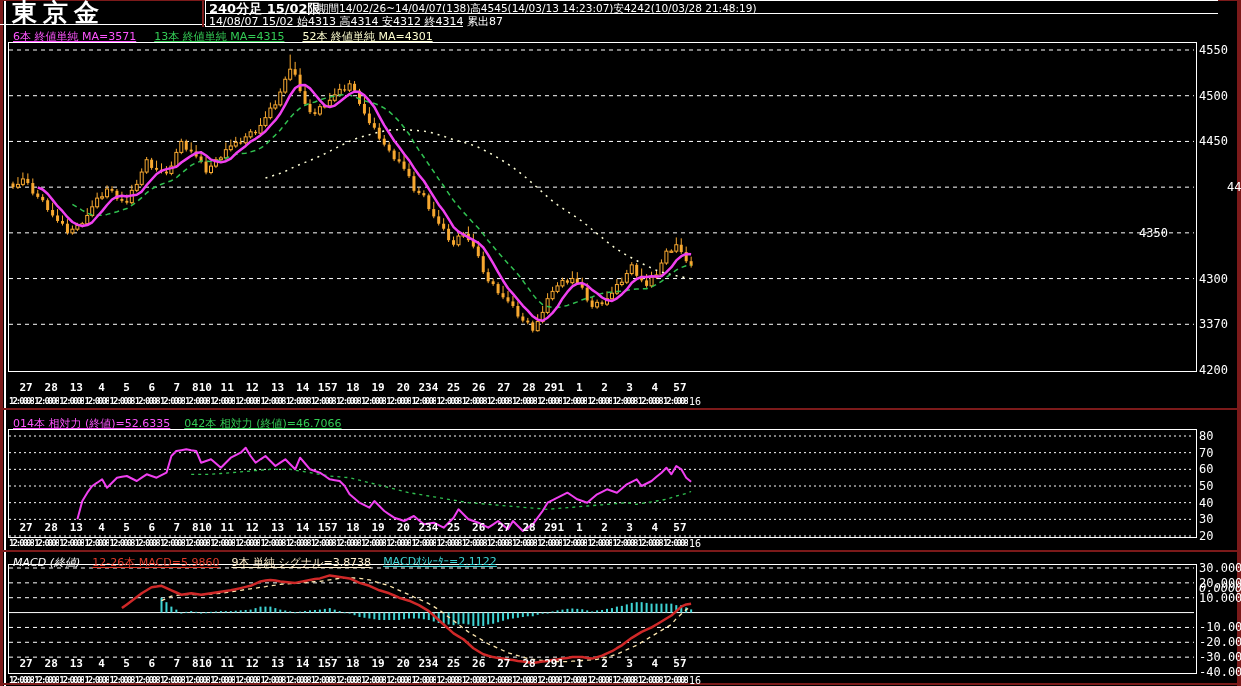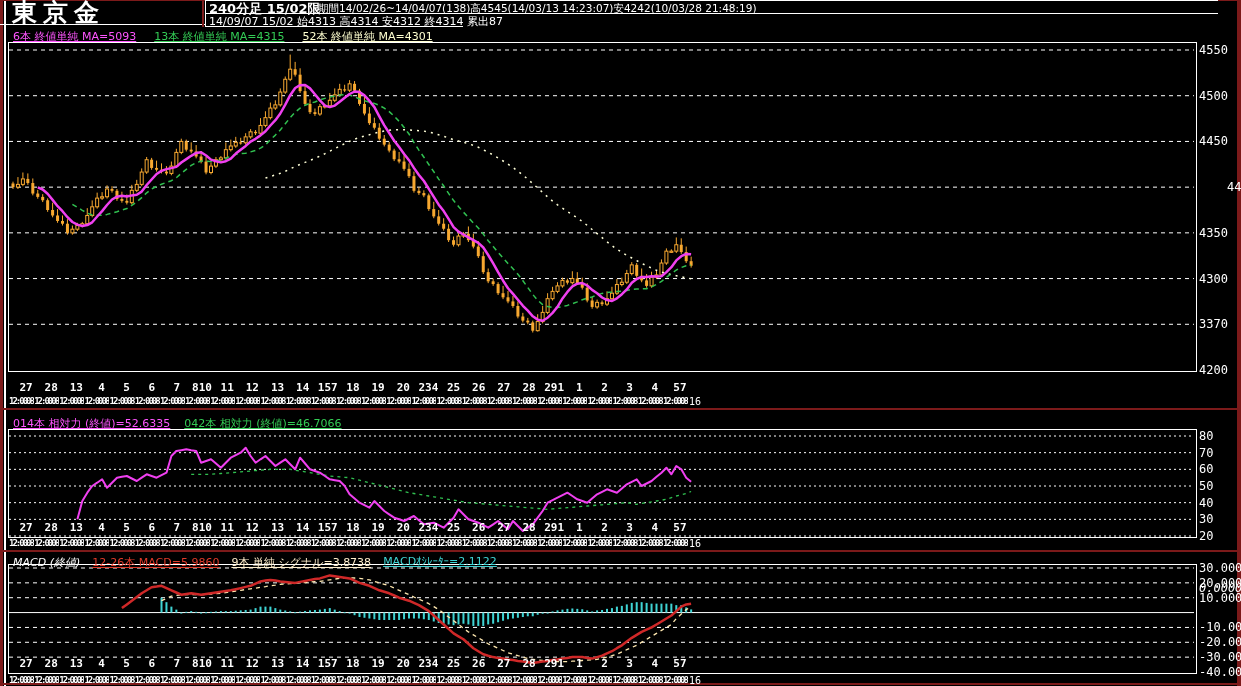--- a/index.html
+++ b/index.html
@@ -452,25 +452,25 @@
 
 <div id="title" class="abs" style="left:12px;top:0;">東京金</div>
 <div class="abs" style="left:0;top:24px;width:205px;height:1px;background:#fff;"></div>
 <div class="abs" style="left:202px;top:0;width:2px;height:27px;background:#7c1a1a;"></div>
 <div class="abs" style="left:205px;top:0;width:1px;height:27px;background:#fff;"></div>
 <div class="abs" style="left:205px;top:0;width:1013px;height:1px;background:#fff;"></div>
 
 <div id="tf" class="abs" style="left:209px;top:0;">240分足 15/02限</div>
 <div class="abs hdr-small" style="left:318px;top:2px;">期間14/02/26~14/04/07(138)高4545(14/03/13 14:23:07)安4242(10/03/28 21:48:19)</div>
 <div class="abs" style="left:205px;top:13px;width:1013px;height:1px;background:#fff;"></div>
-<div class="abs hdr-quote" style="left:209px;top:14px;">14/09/07 15/02 始4313 高4314 安4312 終4314 累出87</div>
+<div class="abs hdr-quote" style="left:209px;top:14px;">14/08/07 15/02 始4313 高4314 安4312 終4314 累出87</div>
 <div class="abs" style="left:205px;top:26px;width:258px;height:1px;background:#fff;"></div>
 
 <div class="abs legendrow" style="left:13px;top:29px;">
-  <span class="u" style="color: rgb(255, 85, 255);">6本 終値単純 MA=5093</span>
+  <span class="u" style="color: rgb(255, 85, 255);">6本 終値単純 MA=3571</span>
   <span class="u" style="color: rgb(51, 204, 85);">13本 終値単純 MA=4315</span>
   <span class="u" style="color: rgb(255, 255, 208);">52本 終値単純 MA=4301</span>
 </div>
 
 <div class="abs plotborder" style="left:8px;top:42px;width:1187px;height:328px;"></div>
 <div class="abs plotborder" style="left:8px;top:429px;width:1187px;height:107px;"></div>
 <div class="abs plotborder" style="left:8px;top:564px;width:1187px;height:108px;"></div>
 
 <div class="abs legendrow" style="left:13px;top:416px;gap:14px;">
   <span class="u" style="color: rgb(255, 85, 255);">014本 相対力 (終値)=52.6335</span>
@@ -482,21 +482,21 @@
   <span class="u" style="color: rgb(224, 58, 42);">12-26本 MACD=5.9860</span>
   <span class="u" style="color: rgb(255, 238, 204); text-decoration: underline;">9本 単純 シグナル=3.8738</span>
   <span class="u" style="color: rgb(63, 212, 212);">MACDｵｼﾚｰﾀｰ=2.1122</span>
 </div>
 
 <div id="gen-labels">
     <div class="abs ylab" style="left: 1199px; top: 44px;">4550</div>
     <div class="abs ylab" style="left: 1199px; top: 89.7143px;">4500</div>
     <div class="abs ylab" style="left: 1199px; top: 135.429px;">4450</div>
     <div class="abs ylab" style="left: 1199px; top: 181.143px; margin-left: 28px;">4400</div>
-    <div class="abs ylab" style="left: 1199px; top: 226.857px;">4350</div>
+    <div class="abs ylab" style="left: 1139px; top: 226.857px;">4350</div>
     <div class="abs ylab" style="left: 1199px; top: 272.571px;">4300</div>
     <div class="abs ylab" style="left: 1199px; top: 318.286px;">3370</div>
     <div class="abs ylab" style="left: 1199px; top: 364px;">4200</div>
     <div class="abs ylab" style="left: 1199px; top: 430px;">80</div>
     <div class="abs ylab" style="left: 1199px; top: 446.667px;">70</div>
     <div class="abs ylab" style="left: 1199px; top: 463.333px;">60</div>
     <div class="abs ylab" style="left: 1199px; top: 480px;">50</div>
     <div class="abs ylab" style="left: 1199px; top: 496.667px;">40</div>
     <div class="abs ylab" style="left: 1199px; top: 513.333px;">30</div>
     <div class="abs ylab" style="left: 1199px; top: 530px;">20</div>

